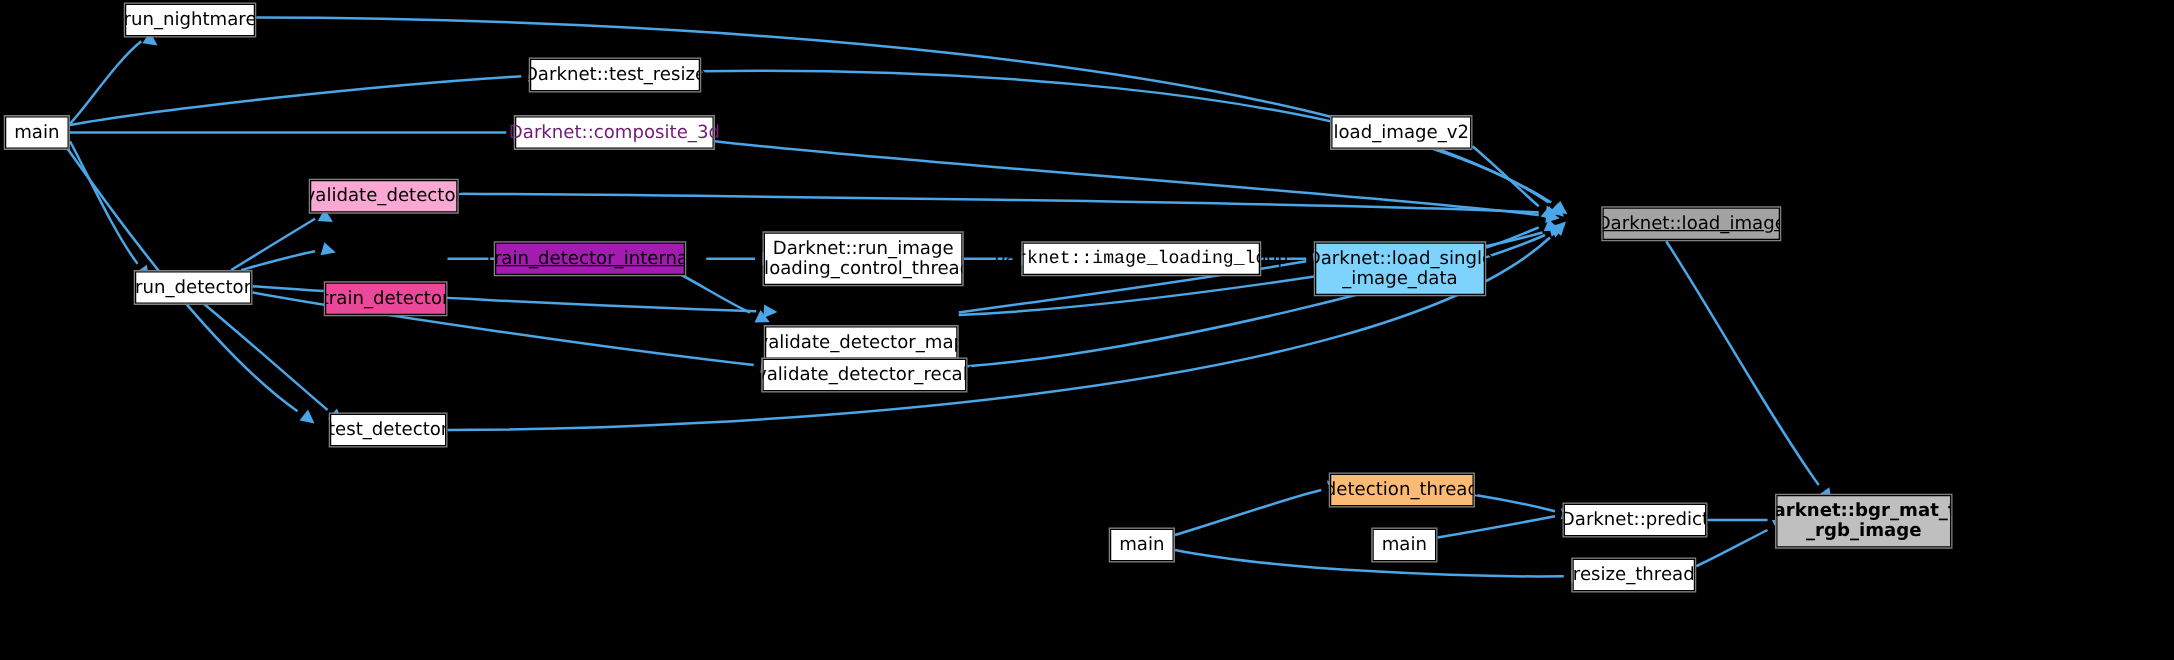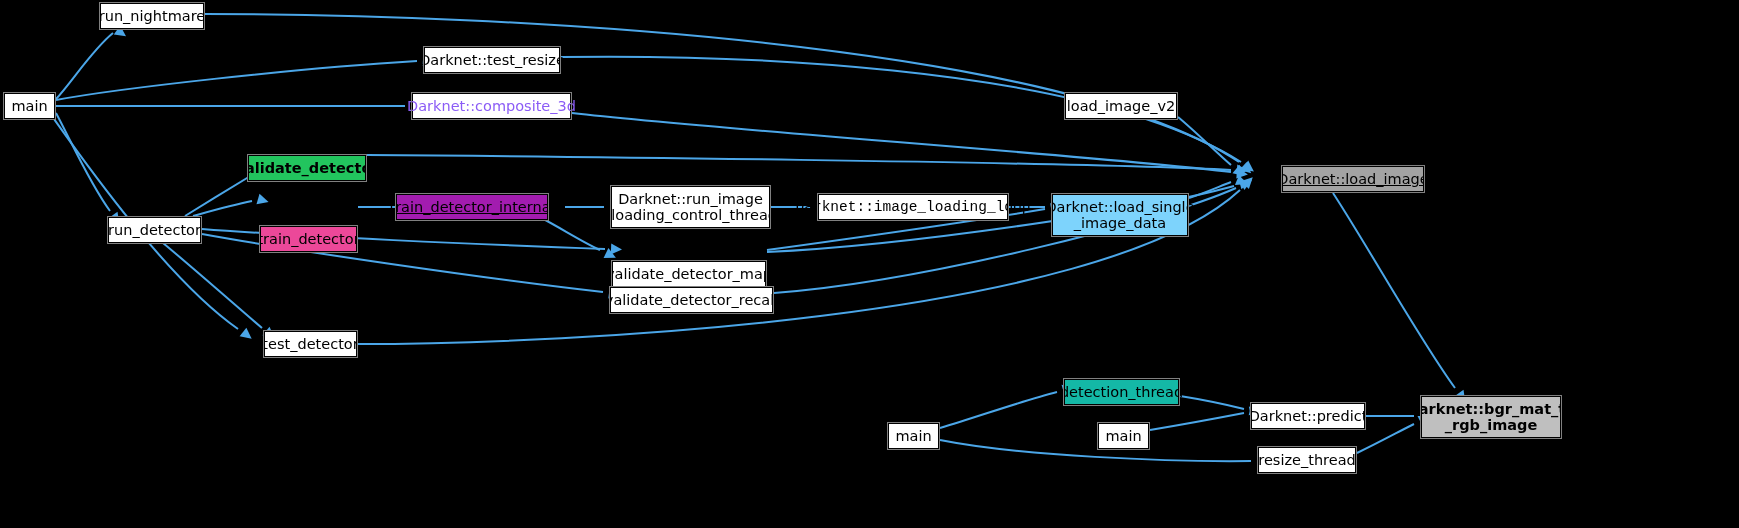--- a/index.html
+++ b/index.html
@@ -112,35 +112,35 @@
       <path d="M 1150,430 C 1180,425 1218,418 1244,413" fill="none" stroke="#4ba6e8" stroke-width="2"></path>
       <polygon points="0,-5.5 11,0 0,5.5" fill="#4ba6e8" transform="translate(1250,412) rotate(348)"></polygon>
       <path d="M 1366,416 L 1414,416" fill="none" stroke="#4ba6e8" stroke-width="2"></path>
       <polygon points="0,-5.5 11,0 0,5.5" fill="#4ba6e8" transform="translate(1420,416) rotate(0)"></polygon>
       <path d="M 1357,453 C 1380,442 1398,432 1414,424" fill="none" stroke="#4ba6e8" stroke-width="2"></path>
       <polygon points="0,-5.5 11,0 0,5.5" fill="#4ba6e8" transform="translate(1420,421) rotate(333)"></polygon>
     </svg>
 <div class="gnode" style="left: 100px; top: 3px; width: 104px; height: 26px; background: rgb(255, 255, 255); color: rgb(0, 0, 0);"><span>run_nightmare</span></div>
     <div class="gnode" style="left: 4px; top: 93px; width: 51px; height: 26px; background: rgb(255, 255, 255); color: rgb(0, 0, 0);"><span>main</span></div>
     <div class="gnode" style="left: 424px; top: 47px; width: 136px; height: 26px; background: rgb(255, 255, 255); color: rgb(0, 0, 0);"><span>Darknet::test_resize</span></div>
-    <div class="gnode" style="left: 412px; top: 93px; width: 159px; height: 26px; background: rgb(255, 255, 255); color: #8b5cf6;"><span>Darknet::composite_3d</span></div>
+    <div class="gnode" style="left: 412px; top: 93px; width: 159px; height: 26px; background: rgb(255, 255, 255); color: #701a75;"><span>Darknet::composite_3d</span></div>
     <div class="gnode" style="left: 1065px; top: 93px; width: 112px; height: 26px; background: rgb(255, 255, 255); color: rgb(0, 0, 0);"><span>load_image_v2</span></div>
-    <div class="gnode" style="left: 248px; top: 155px; width: 118px; height: 26px; background: #22c55e; color: rgb(0, 0, 0); font-weight: bold;"><span>validate_detector</span></div>
+    <div class="gnode" style="left: 248px; top: 144px; width: 118px; height: 26px; background: #f9a8d4; color: rgb(0, 0, 0);"><span>validate_detector</span></div>
     <div class="gnode" style="left: 1282px; top: 166px; width: 142px; height: 26px; background: #a3a3a3; color: rgb(0, 0, 0); text-decoration: underline;"><span>Darknet::load_image</span></div>
     <div class="gnode" style="left: 611px; top: 186px; width: 159px; height: 42px; background: rgb(255, 255, 255); color: rgb(0, 0, 0);"><span>Darknet::run_image
 _loading_control_thread</span></div>
     <div class="gnode" style="left: 818px; top: 194px; width: 190px; height: 26px; background: rgb(255, 255, 255); color: rgb(0, 0, 0); font-family: Liberation Mono, monospace;"><span>Darknet::image_loading_loop</span></div>
     <div class="gnode" style="left: 1052px; top: 194px; width: 136px; height: 42px; background: #7dd3fc; color: rgb(0, 0, 0);"><span>Darknet::load_single
 _image_data</span></div>
     <div class="gnode" style="left: 260px; top: 194px; width: 97px; height: 26px; background: #ec4899; color: rgb(0, 0, 0); margin-top: 32px;"><span>train_detector</span></div>
     <div class="gnode" style="left: 396px; top: 194px; width: 152px; height: 26px; background: #a21caf; color: rgb(0, 0, 0); text-decoration: underline;"><span>train_detector_internal</span></div>
     <div class="gnode" style="left: 108px; top: 217px; width: 93px; height: 26px; background: rgb(255, 255, 255); color: rgb(0, 0, 0);"><span>run_detector</span></div>
     <div class="gnode" style="left: 612px; top: 244px; width: 154px; height: 26px; background: rgb(255, 255, 255); color: rgb(0, 0, 0); margin-top: 17px;"><span>validate_detector_map</span></div>
     <div class="gnode" style="left: 610px; top: 287px; width: 163px; height: 26px; background: rgb(255, 255, 255); color: rgb(0, 0, 0);"><span>validate_detector_recall</span></div>
     <div class="gnode" style="left: 264px; top: 331px; width: 93px; height: 26px; background: rgb(255, 255, 255); color: rgb(0, 0, 0);"><span>test_detector</span></div>
-    <div class="gnode" style="left: 1064px; top: 379px; width: 115px; height: 26px; background: #14b8a6; color: rgb(0, 0, 0);"><span>detection_thread</span></div>
+    <div class="gnode" style="left: 1064px; top: 379px; width: 115px; height: 26px; background: #fdba74; color: rgb(0, 0, 0);"><span>detection_thread</span></div>
     <div class="gnode" style="left: 1251px; top: 403px; width: 114px; height: 26px; background: rgb(255, 255, 255); color: rgb(0, 0, 0);"><span>Darknet::predict</span></div>
     <div class="gnode highlight" style="left: 1421px; top: 396px; width: 140px; height: 42px; background: rgb(191, 191, 191); color: rgb(0, 0, 0);"><span>Darknet::bgr_mat_to
 _rgb_image</span></div>
     <div class="gnode" style="left: 888px; top: 423px; width: 51px; height: 26px; background: rgb(255, 255, 255); color: rgb(0, 0, 0);"><span>main</span></div>
     <div class="gnode" style="left: 1098px; top: 423px; width: 51px; height: 26px; background: rgb(255, 255, 255); color: rgb(0, 0, 0);"><span>main</span></div>
     <div class="gnode" style="left: 1258px; top: 447px; width: 98px; height: 26px; background: rgb(255, 255, 255); color: rgb(0, 0, 0);"><span>resize_thread</span></div>
   </div>
 
 </body></html>

